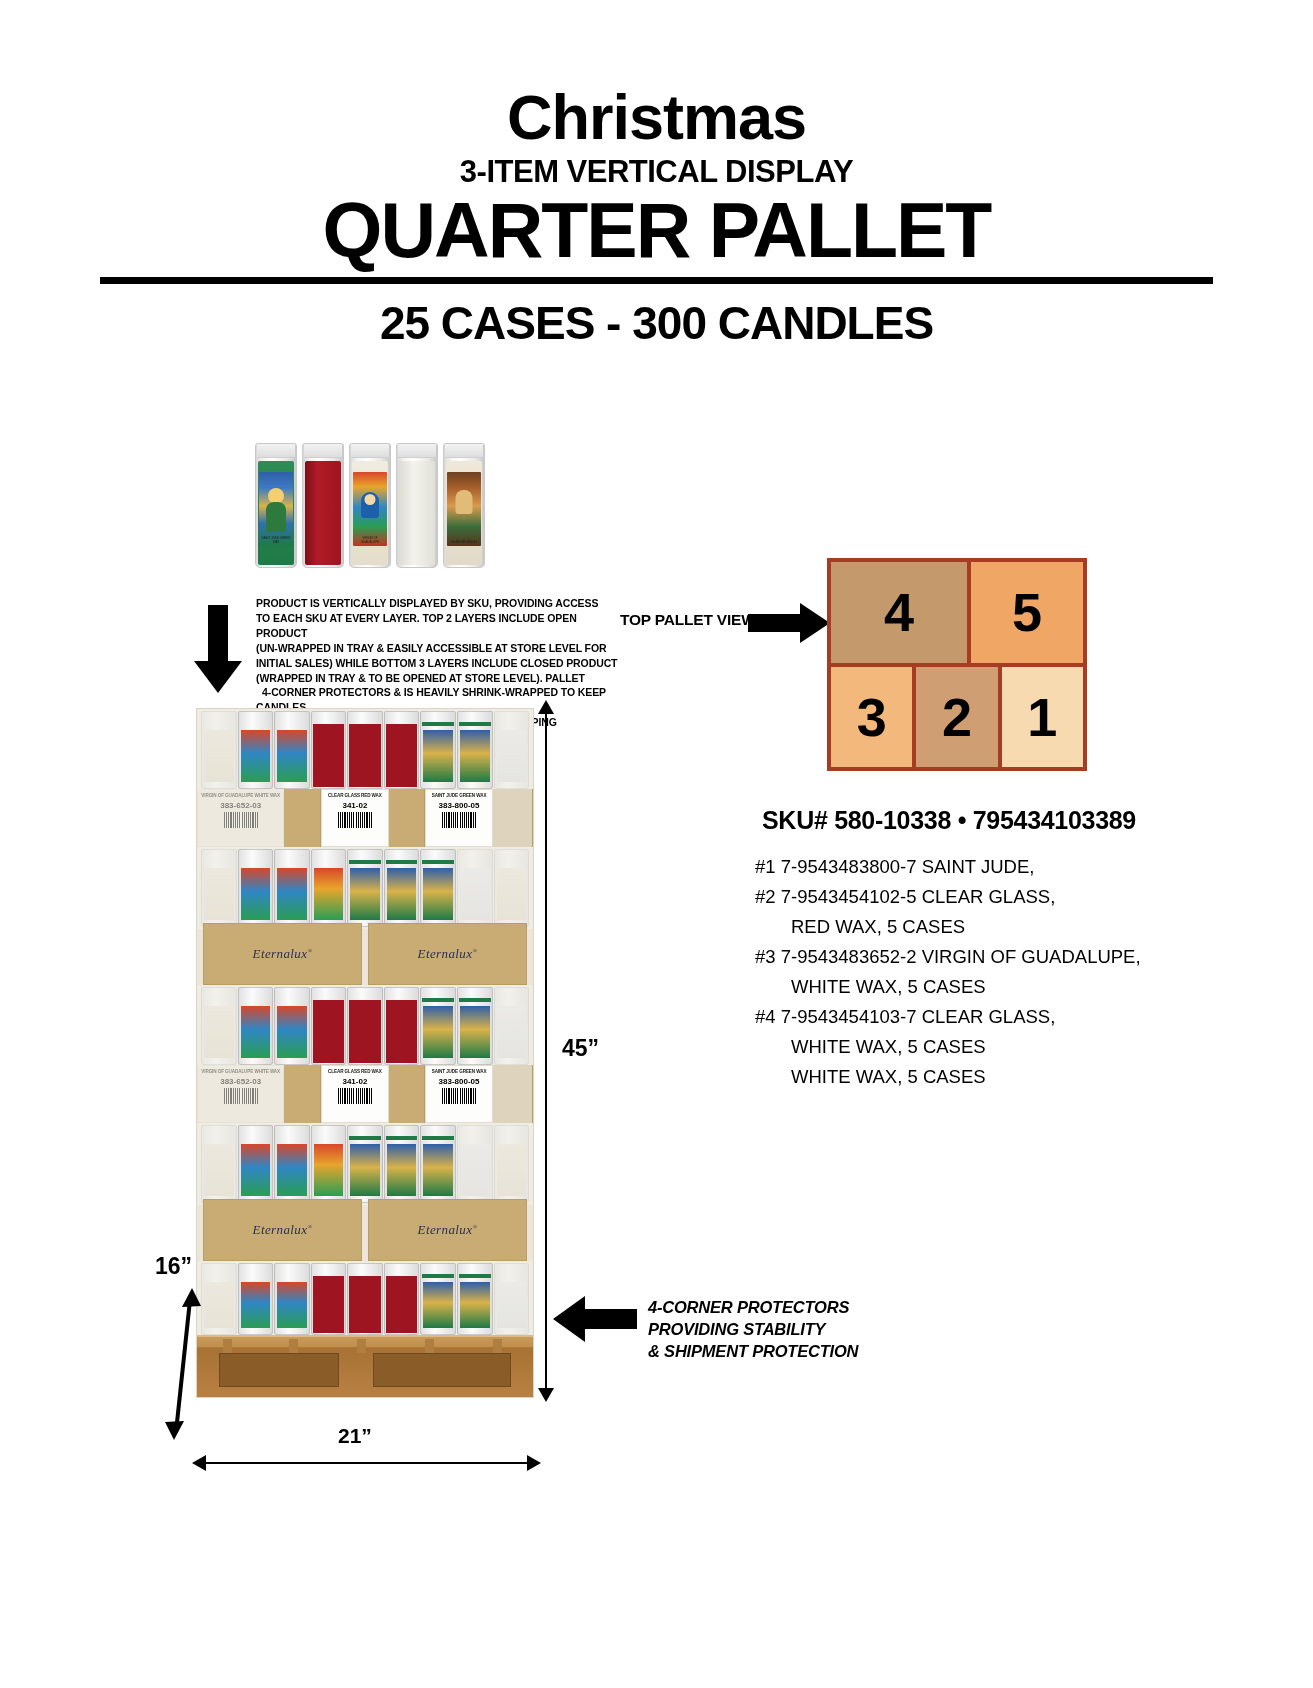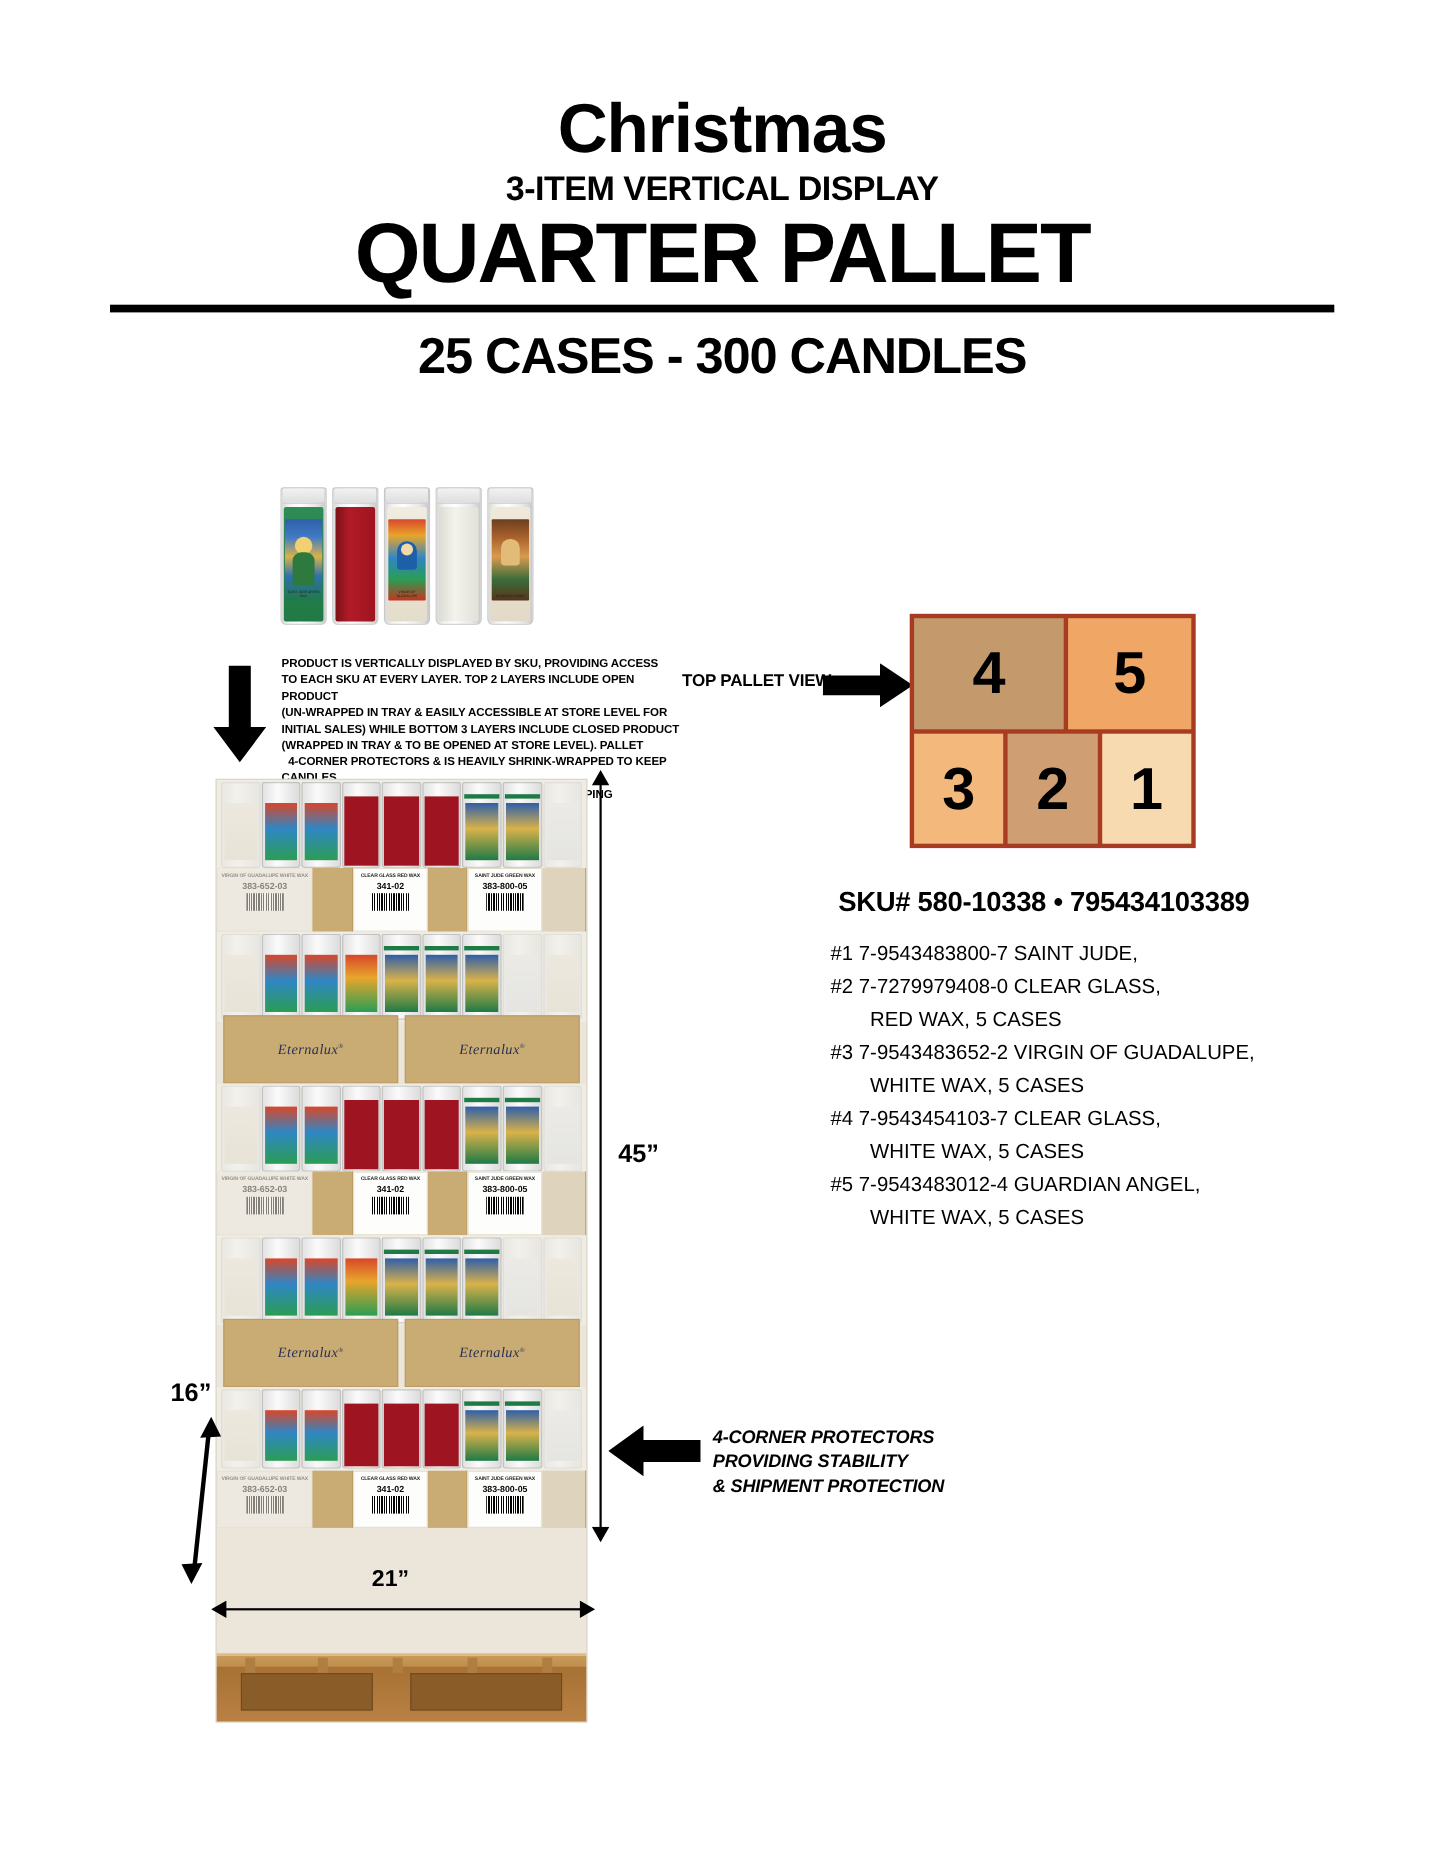--- a/index.html
+++ b/index.html
@@ -73,21 +73,21 @@
 
   
   .down-arrow {
     position: absolute; left: 192px; top: 605px;
     width: 52px; height: 90px;
   }
 
   
   .pallet-diagram {
     position: absolute; left: 196px; top: 708px;
-    width: 338px; height: 858px;
+    width: 338px; height: 690px;
     background: #ece6da;
     border: 1px solid #dcd5c6;
   }
   .layer { position: relative; width: 100%; overflow: hidden; }
   .layer-open   { height: 138px; }
   .layer-closed { height: 138px; }
 
   
   .band {
     position: absolute; left: 0; right: 0; top: 0; height: 82px;
@@ -606,33 +606,32 @@
     </div>
   </div>
 
   <div class="sku-header">SKU# 580-10338 • 795434103389</div>
 
   <div class="sku-list">
     <div>
       <div class="l1">#1 7-9543483800-7 SAINT JUDE,</div>
     </div>
     <div>
-      <div class="l1">#2 7-7279979408-0 CLEAR GLASS,</div>
+      <div class="l1">#2 7-9543454102-5 CLEAR GLASS,</div>
       <div class="l2">RED WAX, 5 CASES</div>
     </div>
     <div>
       <div class="l1">#3 7-9543483652-2 VIRGIN OF GUADALUPE,</div>
       <div class="l2">WHITE WAX, 5 CASES</div>
     </div>
     <div>
       <div class="l1">#4 7-9543454103-7 CLEAR GLASS,</div>
       <div class="l2">WHITE WAX, 5 CASES</div>
     </div>
     <div>
-      <div class="l1">#5 7-9543483012-4 GUARDIAN ANGEL,</div>
       <div class="l2">WHITE WAX, 5 CASES</div>
     </div>
   </div>
 
   <div class="cp-arrow">
     <svg width="84" height="46" viewBox="0 0 84 46">
       <polygon points="84,13 32,13 32,0 0,23 32,46 32,33 84,33" fill="#000"></polygon>
     </svg>
   </div>
   <div class="cp-text">

